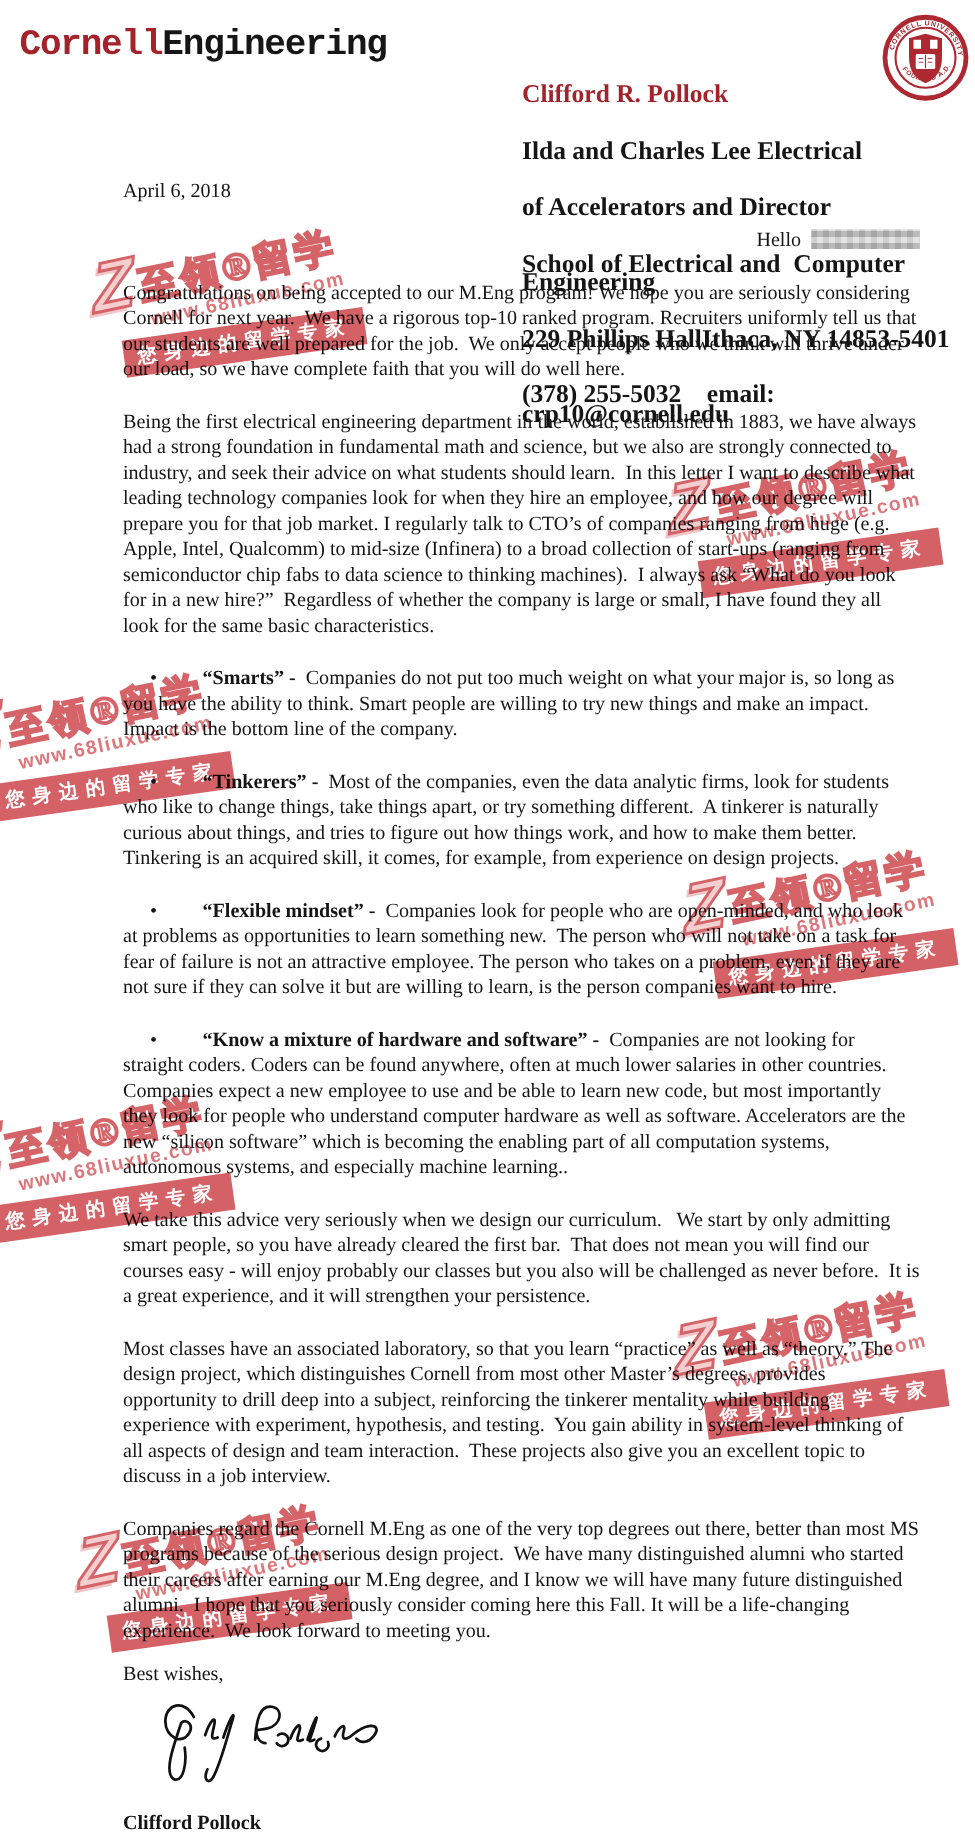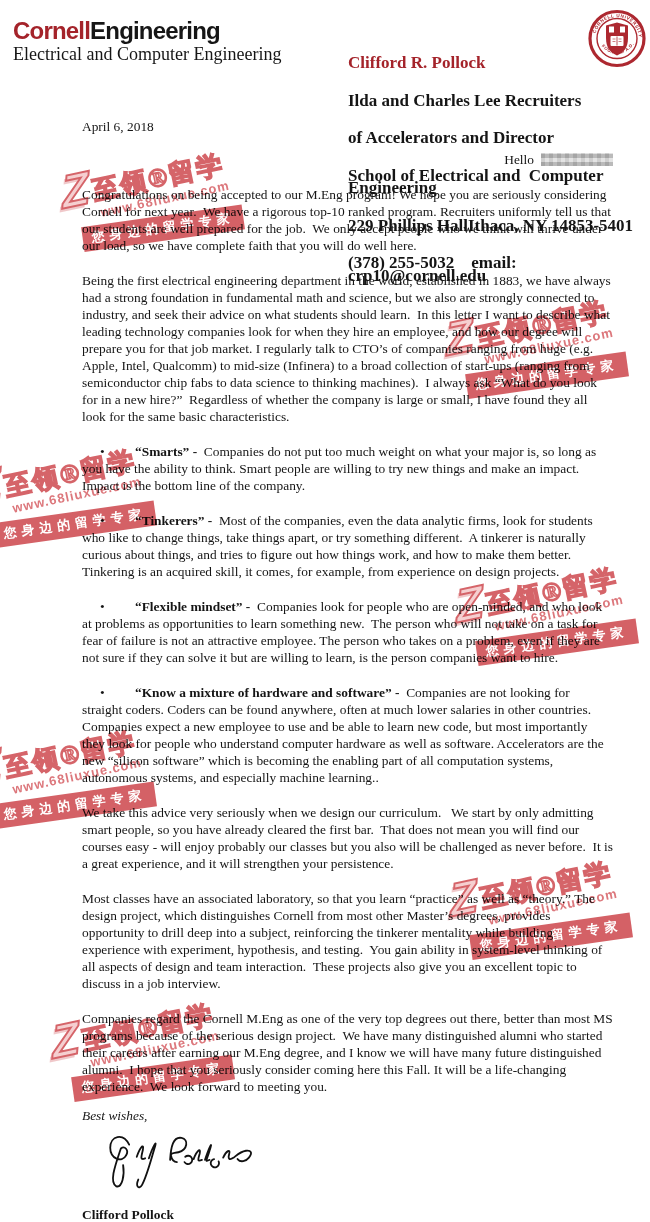--- a/index.html
+++ b/index.html
@@ -2,42 +2,42 @@
 <html><head>
 <meta charset="utf-8">
 <style>
   html,body{margin:0;padding:0;background:#ffffff;}
   .page{
     position:relative;width:650px;height:1222px;background:#ffffff;
     overflow:hidden;font-family:"Liberation Serif",serif;color:#151515;
   }
   
   .logo{position:absolute;left:13px;top:18px;}
-  .logo-line1{font-family:Liberation Sans, sans-serif;font-weight:bold;
+  .logo-line1{font-family:Liberation Mono, monospace;font-weight:bold;
     font-size:24px;letter-spacing:-0.8px;line-height:26px;color:#161616;}
   .logo-line1 .red{color:#a4232a;}
   .logo-line2{font-size:18px;line-height:20px;color:#161616;}
   .contact{position:absolute;left:348px;top:32px;font-weight:bold;
     font-size:17px;line-height:12.5px;white-space:pre-wrap;}
   .contact-name{color:#a4232a;}
   .seal{position:absolute;left:588px;top:7px;}
   
   .letter{position:absolute;left:82px;top:118px;width:531px;
     font-size:13.4px;line-height:17px;}
   .date{margin:0 0 16px 0;}
   .salutation{margin:0 0 16px 0;text-align:right;}
   .redacted{display:inline-block;width:72px;height:13px;vertical-align:-2px;margin-left:7px;
     background-color:#d9d9d9;
     background-image:repeating-linear-gradient(0deg,rgba(150,150,150,.55) 0 4px,rgba(225,225,225,.55) 4px 8px),
                      repeating-linear-gradient(90deg,#b9b9b9 0 4px,#e6e6e6 4px 8px);
     filter:blur(.4px);}
   .para{margin:18px 0 12px 0;white-space:pre-wrap;}
   .para .dot{display:inline-block;width:35px;padding-left:18px;box-sizing:content-box;}
   .para .term{font-weight:bold;}
-  .closing{margin:2px 0 0 0;font-style:italic;}
+  .closing{margin:2px 0 0 0;}
   .sig-svg{display:block;margin:4px 0 2px -4px;}
   .sig-name{margin:6px 0 0 0;font-weight:bold;}
   .sig-title{margin:0;}
   
   .wm{position:absolute;width:230px;transform:rotate(-12deg);transform-origin:left top;
     opacity:.8;mix-blend-mode:multiply;pointer-events:none;z-index:5;}
   .wm-top{display:flex;align-items:flex-end;}
   .wm-z{font-family:"Liberation Sans",sans-serif;font-weight:900;font-style:italic;
     font-size:46px;line-height:.78;color:#f3c3c5;-webkit-text-stroke:2px #cb3d43;
     text-shadow:-3px 3px 0 rgba(201,57,63,.35);margin-right:3px;transform:skewX(-6deg);}
@@ -56,26 +56,25 @@
   .wm6{left:446px;top:884px;}
   .wm7{left:48px;top:1026px;}
 </style>
 </head>
 <body>
 
 <div class="page">
 
   <div class="logo">
     <div class="logo-line1"><span class="red">Cornell</span><span>Engineering</span></div>
-    <div class="logo-line2">Electrical and Computer Engineering</div>
   </div>
 
   <div class="contact">
     <div class="contact-name">Clifford R. Pollock</div>
-    <div>Ilda and Charles Lee Recruiters</div>
+    <div>Ilda and Charles Lee Electrical</div>
     <div>of Accelerators and Director</div>
     <div>School of Electrical and  Computer Engineering</div>
     <div>229 Phillips HallIthaca, NY 14853-5401</div>
     <div>(378) 255-5032    email:  crp10@cornell.edu</div>
   </div>
 
   <div class="seal">
     <svg width="58" height="63" viewBox="0 0 58 63">
       <defs>
         <path id="sealTop" d="M 7,32 A 22,22 0 0 1 51,32"></path>

